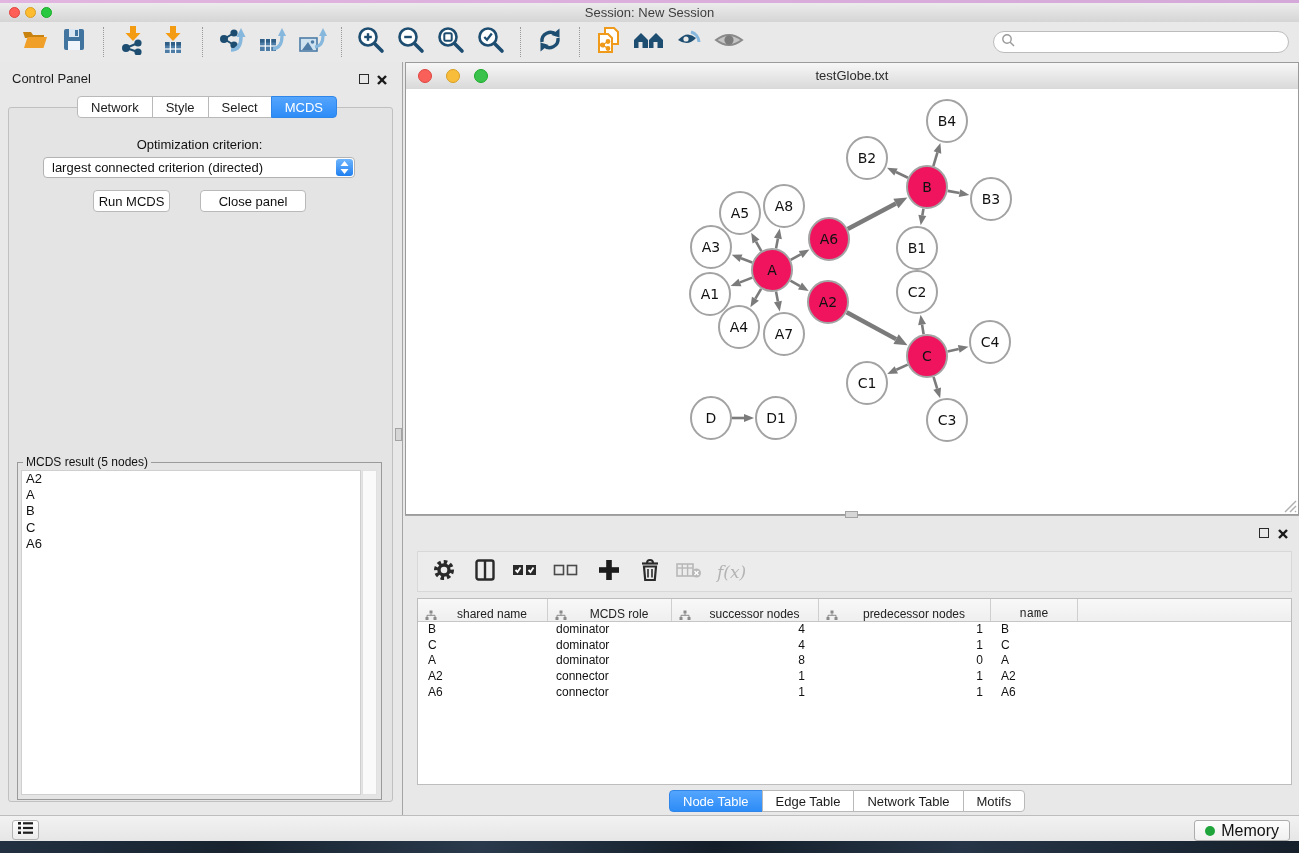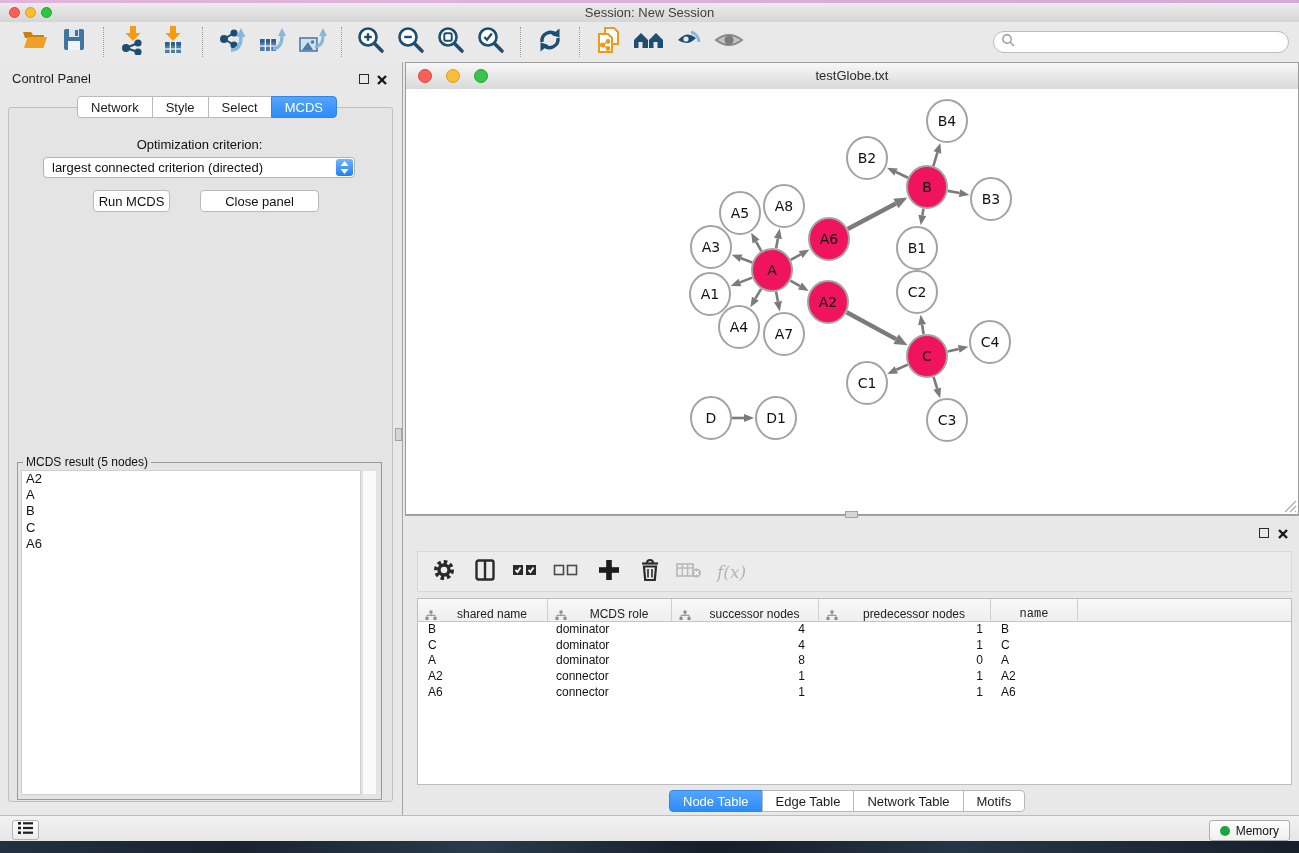--- a/index.html
+++ b/index.html
@@ -28,21 +28,21 @@
   #cp-box{top:107px;left:8px;width:383px;height:693px;background:#e4e4e4;border:1px solid #c0c0c0;border-radius:3px;}
   #cp-tabs{top:96px;left:77px;display:flex;z-index:3;}
   .tab{height:20px;padding:0 13px;font-size:13px;color:#1c1c1c;background:#fff;border:1px solid #b9b9b9;display:flex;align-items:center;margin-left:-1px;}
   .tab:first-child{border-top-left-radius:4px;border-bottom-left-radius:4px;margin-left:0;}
   .tab:last-child{border-top-right-radius:4px;border-bottom-right-radius:4px;}
   .tab.active{background:linear-gradient(#54a5fd,#2d8cf7);border-color:#2f86e8;color:#fff;}
   #opt-label{top:137px;left:8px;width:383px;text-align:center;font-size:13px;color:#111;}
   #criterion-select{top:157px;left:43px;width:312px;height:21px;background:#fff;border:1px solid #b2b2b2;border-radius:4px;box-sizing:border-box;font-size:13px;color:#111;line-height:19px;padding-left:8px;}
   #criterion-stepper{top:159px;left:336px;width:17px;height:17px;border-radius:3px;background:linear-gradient(#6fb5fd,#1f80f0);display:flex;flex-direction:column;align-items:center;justify-content:center;gap:1px;}
   #run-btn{top:190px;left:93px;width:77px;}
-  #closep-btn{top:190px;left:200px;width:119px;}
+  #closep-btn{top:190px;left:200px;width:106px;}
   .mac-btn{height:22px;background:#fff;border:1px solid #b9b9b9;border-radius:4px;font-size:13px;color:#111;display:flex;align-items:center;justify-content:center;box-sizing:border-box;}
   #groupbox{top:462px;left:17px;width:363px;height:336px;border:1px solid #9a9a9a;}
   #groupbox-label{top:-8px;left:5px;background:#e4e4e4;padding:0 3px;font-size:12px;color:#111;position:absolute;}
   #result-list{position:absolute;left:3px;top:7px;right:20px;bottom:4px;background:#fff;border:1px solid #cfcfcf;overflow:hidden;}
   .result-item{font-size:13px;color:#111;line-height:16.2px;padding-left:4px;}
   #result-scroll{position:absolute;right:4px;top:7px;width:15px;bottom:4px;background:#fafafa;border:1px solid #e0e0e0;box-sizing:border-box;}
   
   #v-split-line{top:62px;left:402px;width:1px;height:753px;background:#a5a5a5;}
   #v-split-thumb{top:428px;left:395px;width:7px;height:13px;background:#d6d6d6;border:1px solid #a3a3a3;box-sizing:border-box;}
   #h-split-line{top:515px;left:405px;width:894px;height:1px;background:#a5a5a5;}
@@ -69,21 +69,21 @@
   .th .th-label{flex:1;text-align:center;font-size:12px;color:#222;}
   .th .tree-ic{margin-left:7px;}
   .tr{display:flex;height:15.7px;}
   .td{font-size:12px;color:#111;line-height:15.7px;box-sizing:border-box;white-space:nowrap;overflow:hidden;}
   #tp-tabs{top:790px;left:669px;display:flex;}
   
   #status-bar{top:815px;left:0;width:1299px;height:26px;background:linear-gradient(#f2f2f2,#e6e6e6);border-top:1px solid #bdbdbd;box-sizing:border-box;}
   #list-btn{position:absolute;left:12px;top:4px;width:27px;height:20px;background:linear-gradient(#fdfdfd,#ececec);border:1px solid #b3b3b3;border-radius:3px;display:flex;align-items:center;justify-content:center;box-sizing:border-box;}
   #memory-btn{position:absolute;right:9px;top:4px;height:21px;padding:0 10px;background:linear-gradient(#fdfdfd,#f0f0f0);border:1px solid #adadad;border-radius:3px;display:flex;align-items:center;gap:6px;box-sizing:border-box;}
   #memory-dot{width:10px;height:10px;border-radius:50%;background:#1fa53c;}
-  #memory-label{font-size:12px;color:#111;}
+  #memory-label{font-size:16px;color:#111;}
   #wallpaper-bottom{top:841px;left:0;width:1299px;height:12px;
     background:linear-gradient(90deg,#223041 0%,#18232f 18%,#2a3a4c 37%,#141e29 55%,#263547 74%,#16202b 100%);}
 </style>
 </head>
 <body>
 
 <div id="wallpaper-top" class="abs"></div>
 <div id="titlebar" class="abs">
   <span class="tl red"></span>
   <span class="tl yellow"></span>

